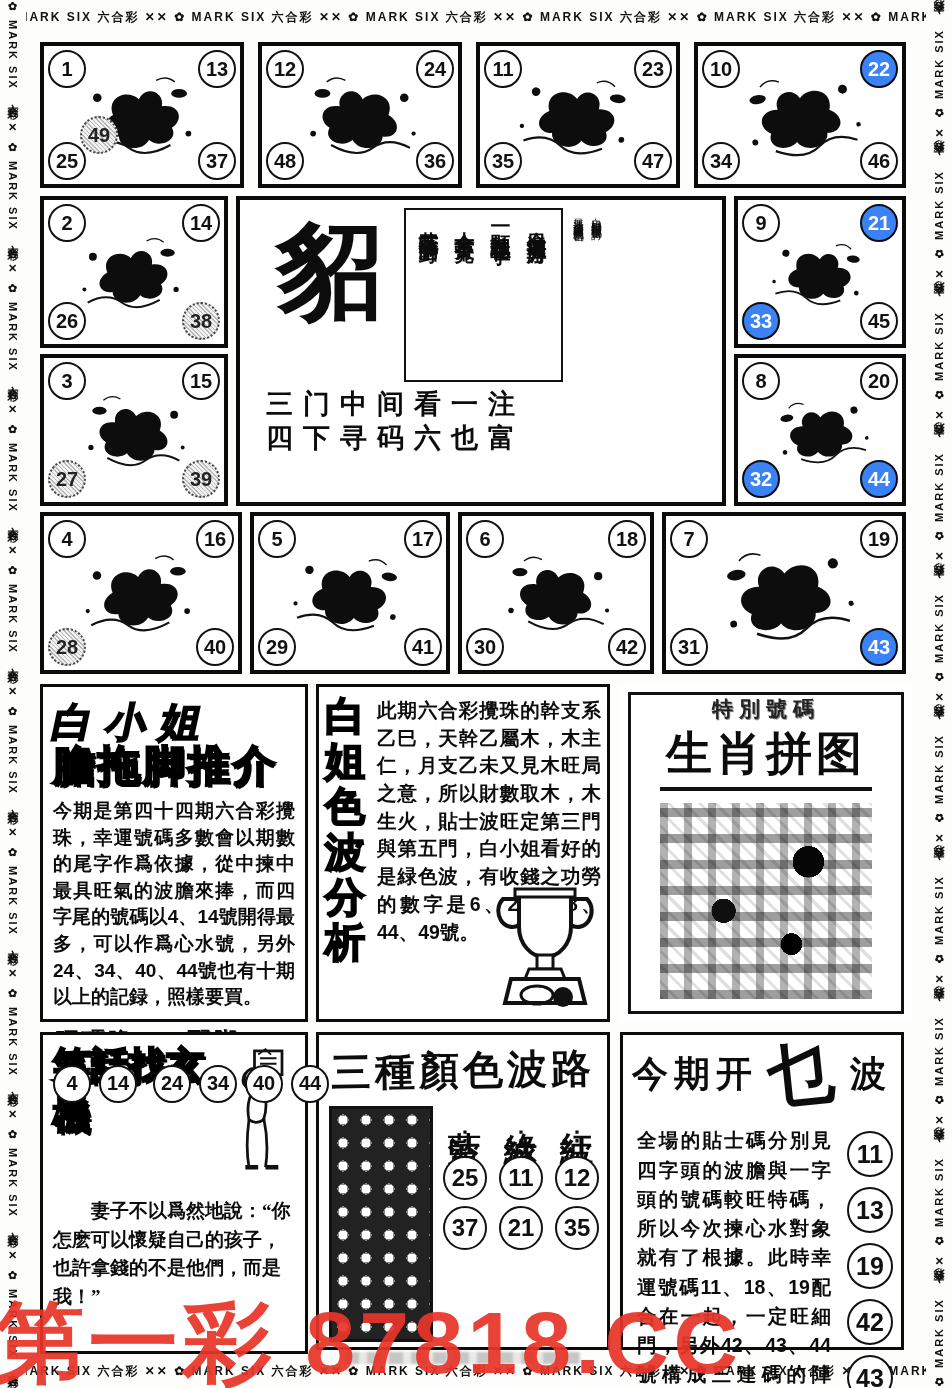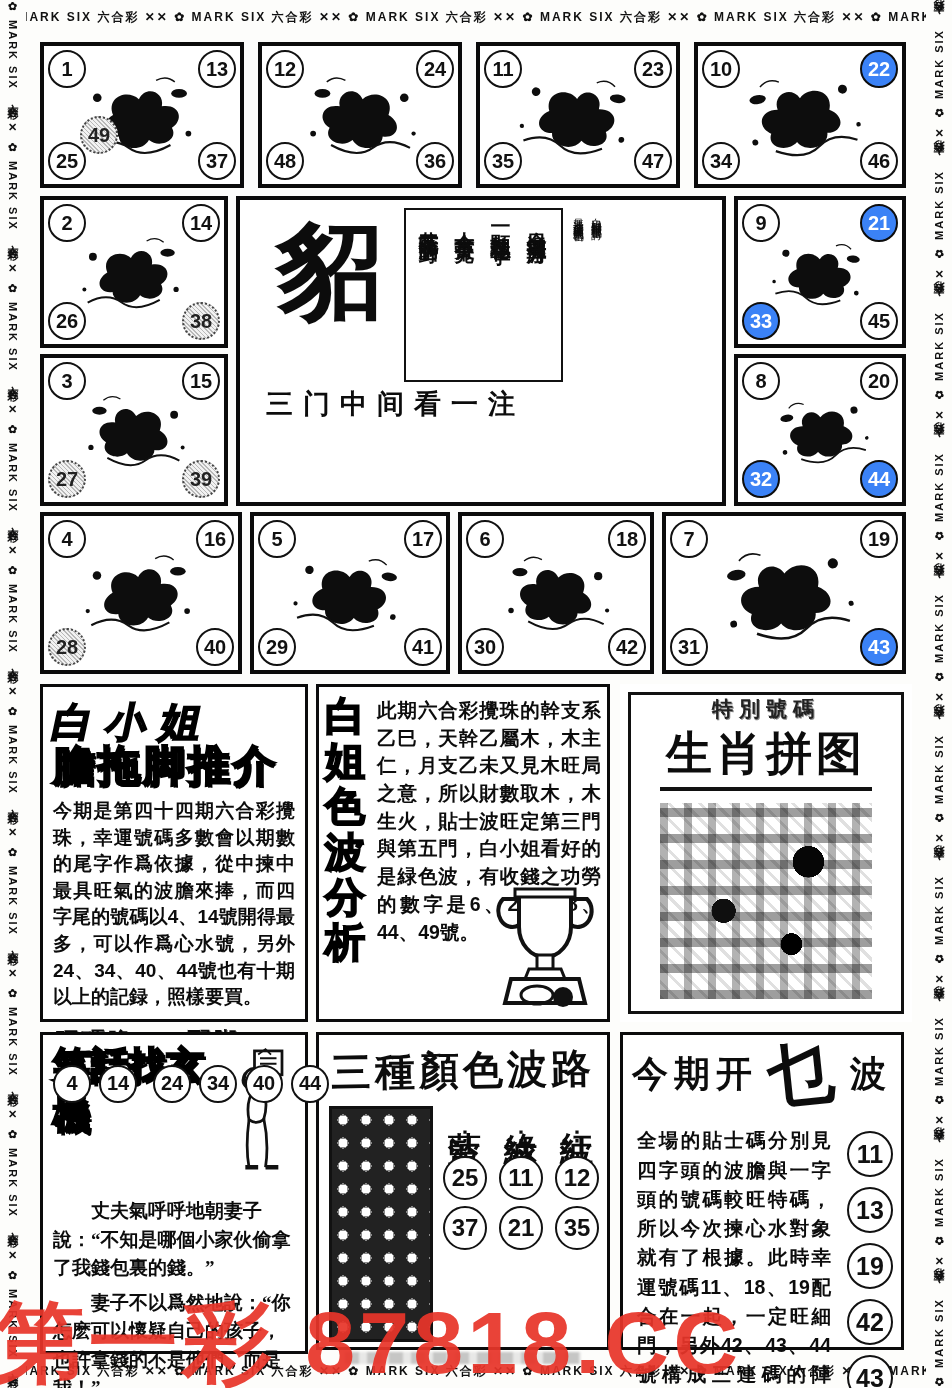--- a/index.html
+++ b/index.html
@@ -250,20 +250,21 @@
           <div class="vcol">十全十美不常見</div>
           <div class="vcol">黄花开旺满山野</div>
         </div>
       <div class="notecols">
           <div class="vcol">白小姐特别奉献神童密碼詩</div>
           <div class="vcol">只要读透诗意便能圖中找到密碼</div>
         </div>
     </div>
     <div class="couplet">
       <div>三门中间看一注</div>
+      <div>四下寻码六也富</div>
     </div>
   </div>
 
   <div class="panel" style="left:40px;top:512px;width:202px;height:162px">
       <div class="ink">
         <svg viewBox="0 0 200 140">
           <use href="#inkblob"></use>
         </svg>
       </div>
       <div class="num pos-tl">4</div>
@@ -367,21 +368,20 @@
         <path d="M34,8 l8,-6 6,6 M36,12 h18 M36,18 h18" stroke="#111" stroke-width="2" fill="none"></path>
         <circle cx="30" cy="34" r="11" fill="none" stroke="#111" stroke-width="3"></circle>
         <path d="M20,28 q-6,10 2,16 M40,28 q8,10 0,18" stroke="#111" stroke-width="3" fill="none"></path>
         <path d="M30,45 q-10,14 -6,34 q8,6 16,0 q6,-20 -2,-34" fill="none" stroke="#111" stroke-width="3"></path>
         <path d="M26,50 q12,-12 22,-26 M38,52 q10,-8 16,-22" stroke="#111" stroke-width="3" fill="none"></path>
         <path d="M24,79 q-4,30 0,52 m16,-54 q6,28 2,54" stroke="#111" stroke-width="3" fill="none"></path>
         <path d="M20,131 h14 m8,0 h14" stroke="#111" stroke-width="5" fill="none"></path>
       </svg>
     </div>
     <div class="joke-body">
-      <p>丈夫氣呼呼地朝妻子說：“不知是哪個小家伙偷拿了我錢包裏的錢。”</p>
       <p>妻子不以爲然地說：“你怎麽可以懷疑自己的孩子，也許拿錢的不是他們，而是我！”</p>
 
     </div>
   </div>
 
   <div class="box" style="left:316px;top:1032px;width:294px;height:318px">
     <div class="bolu-title">三種顏色波路</div>
     <div class="bolu-flex">
       <div class="balls"></div>
       <div class="bolu-cols">

